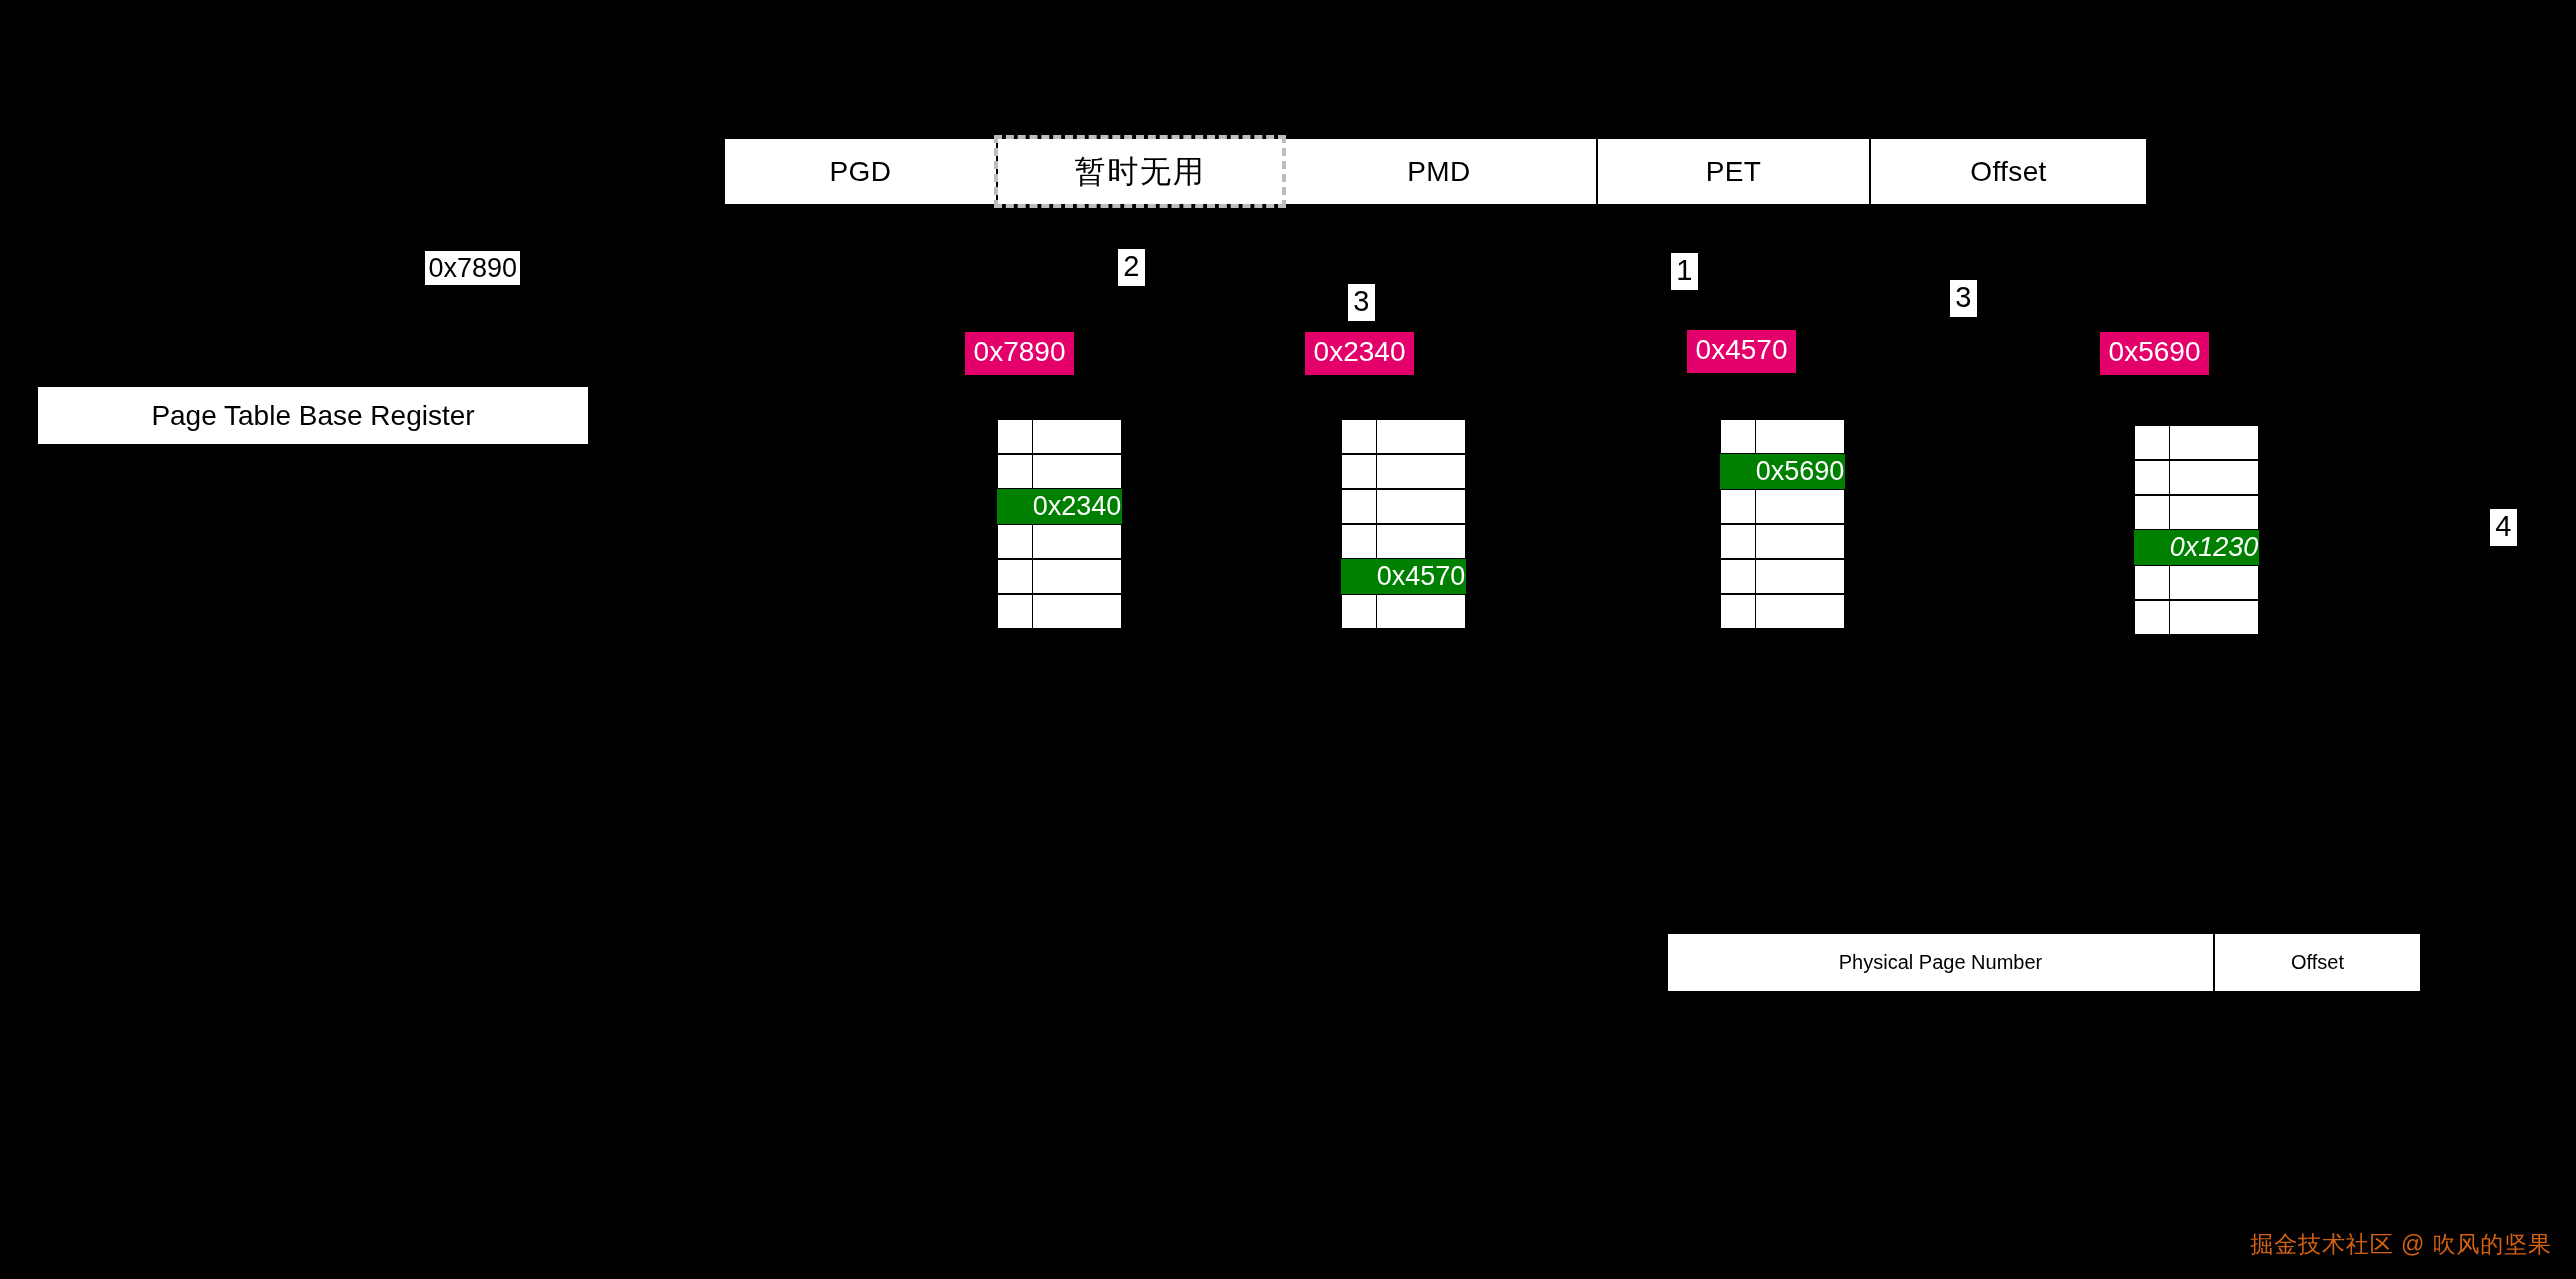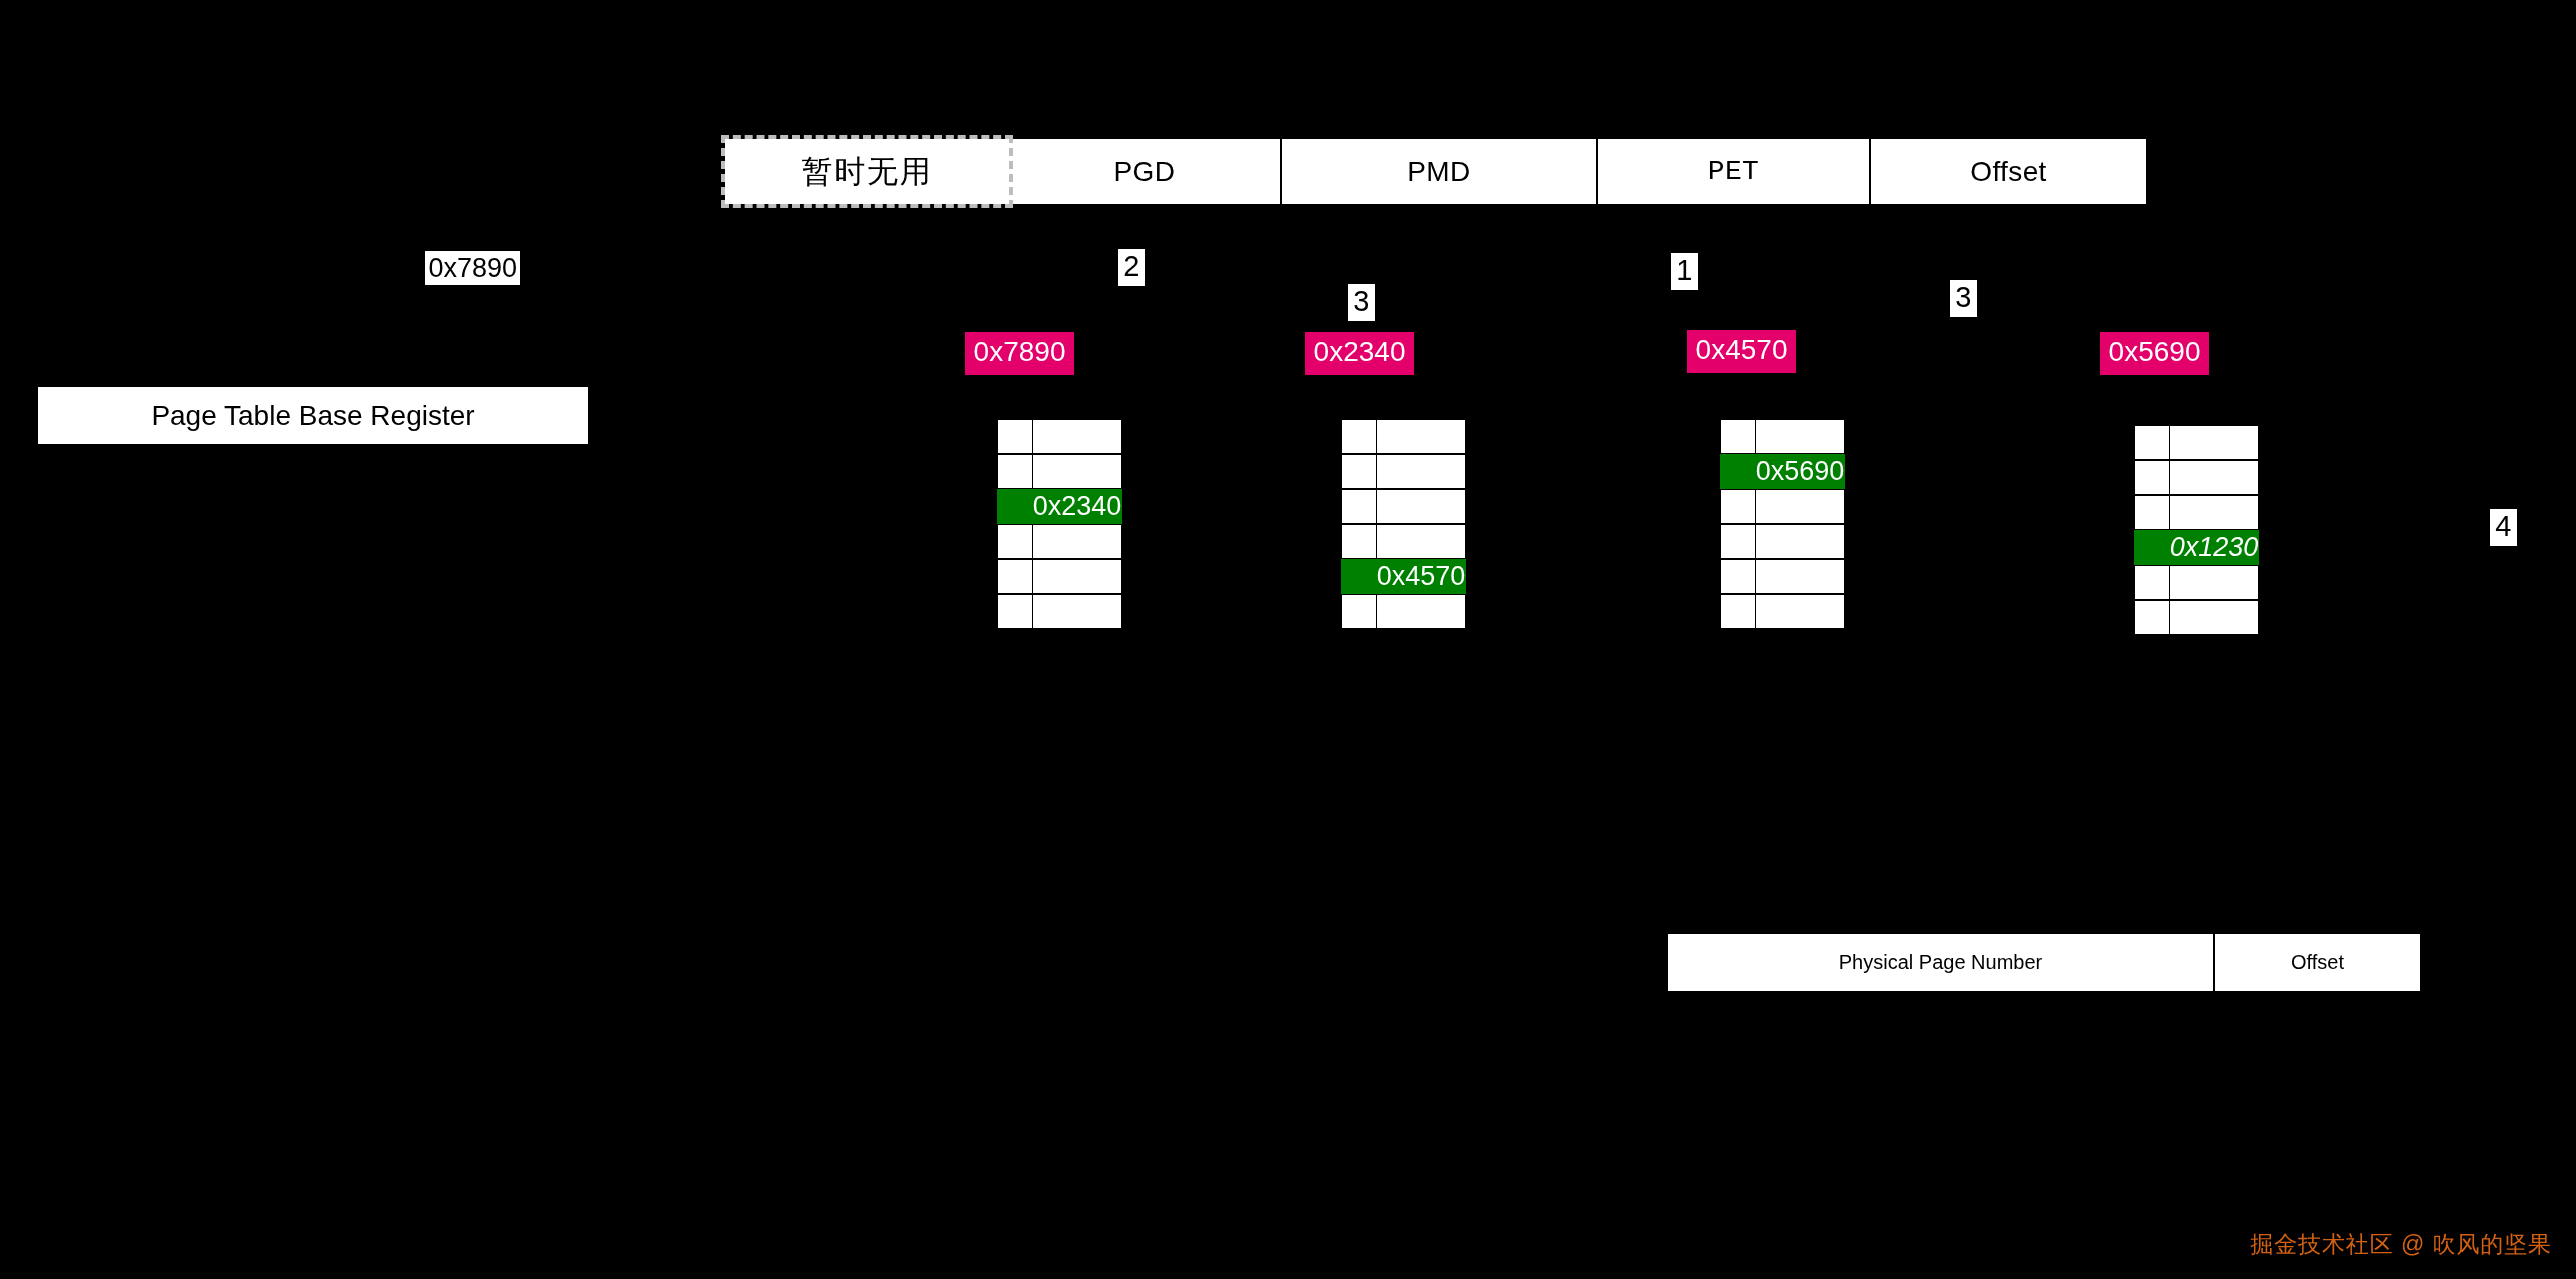--- a/index.html
+++ b/index.html
@@ -169,30 +169,30 @@
   
   .connector {
     position: absolute;
     background: #1a1a1a;
   }
 </style>
 </head>
 <body>
 
 <div id="va-row">
+    <div class="va-cell" style="width: 273px;">
+      <span>PGD</span>
+    </div>
     <div class="va-cell dashed cjk" style="width: 284px;">
       <span>暂时无用</span>
     </div>
-    <div class="va-cell" style="width: 273px;">
-      <span>PGD</span>
-    </div>
     <div class="va-cell" style="width: 316px;">
       <span>PMD</span>
     </div>
-    <div class="va-cell" style="width: 273px; font-family: Liberation Mono, monospace;">
+    <div class="va-cell" style="width: 273px;">
       <span>PET</span>
     </div>
     <div class="va-cell" style="width: 275px;">
       <span>Offset</span>
     </div>
   </div>
 
 <div class="abs" id="ptbr">
   <span>Page Table Base Register</span>
 </div>

